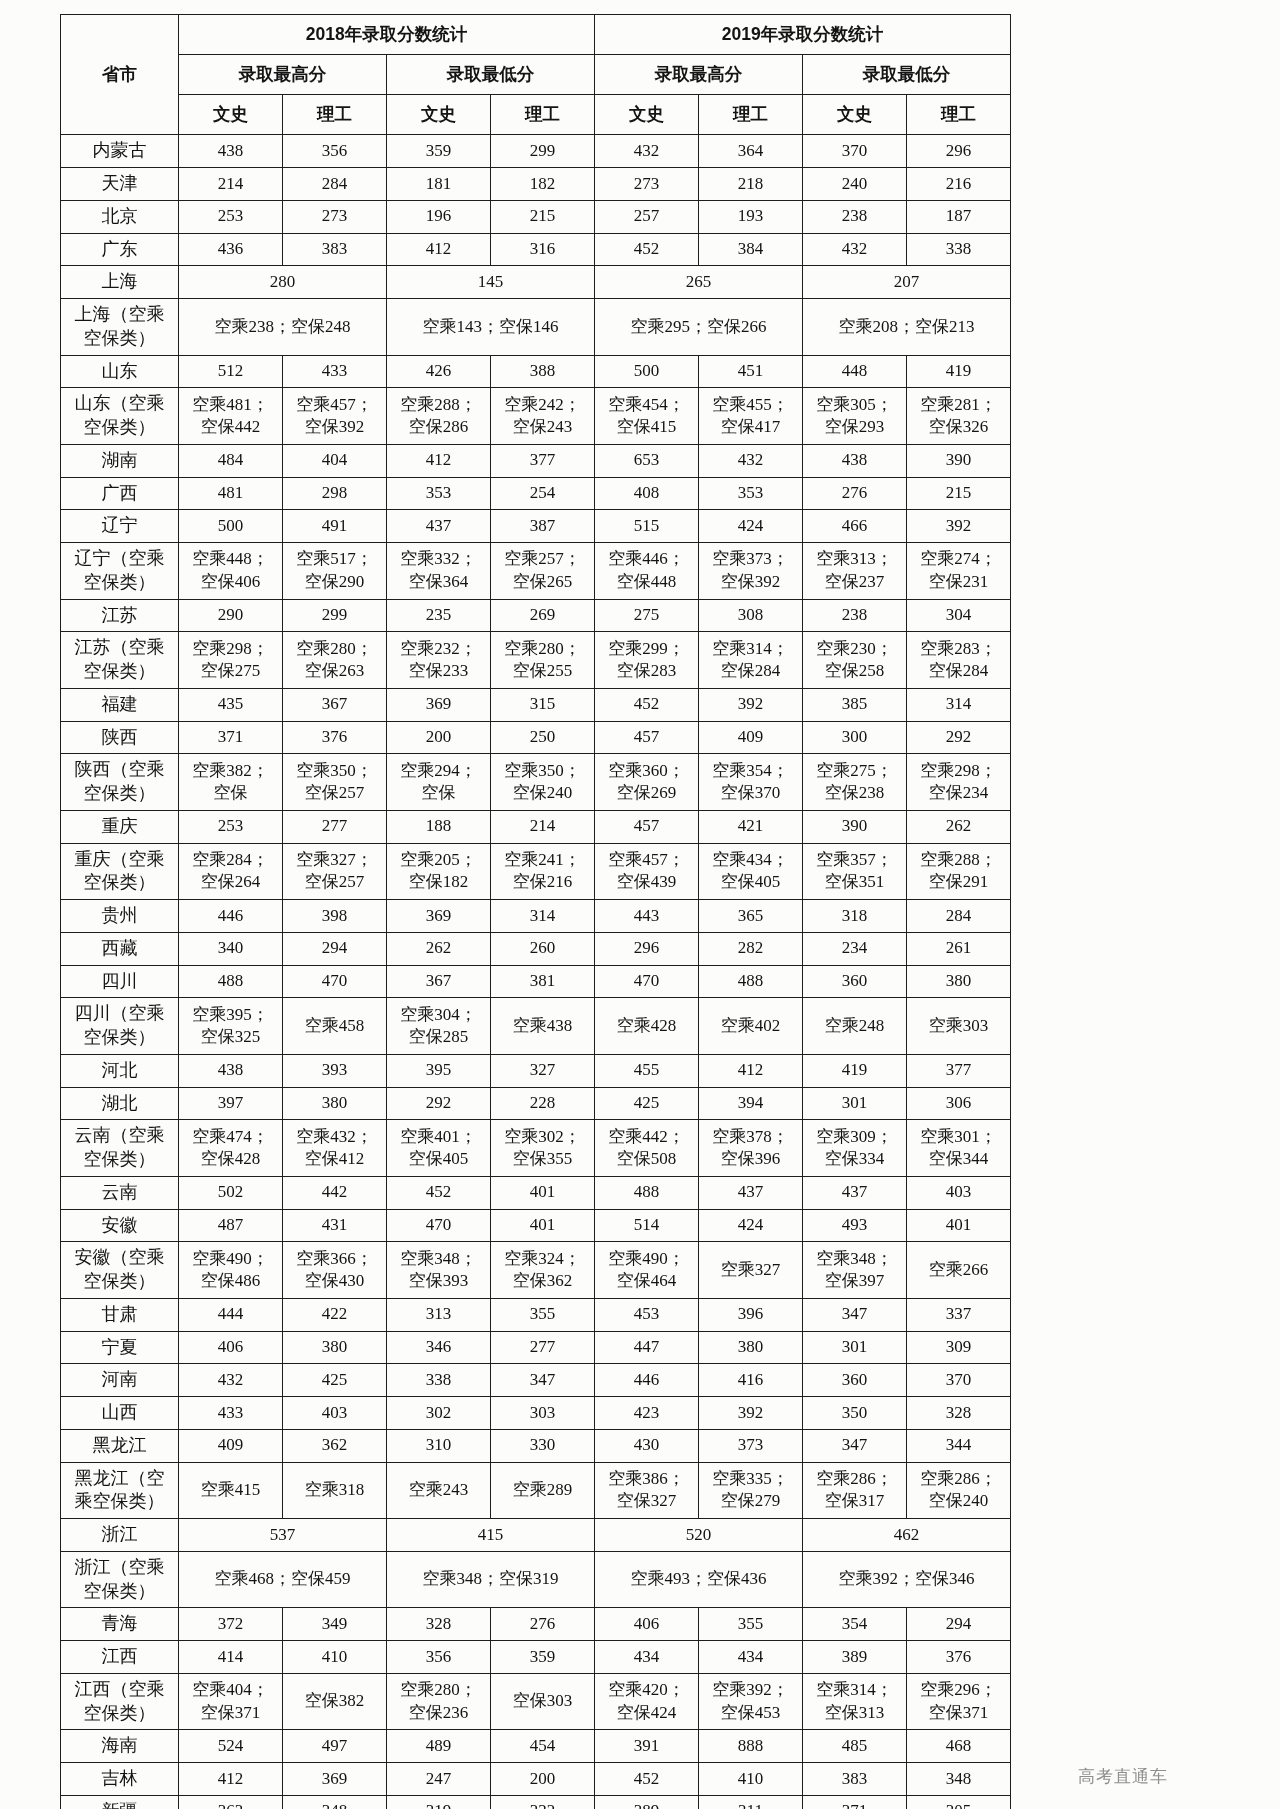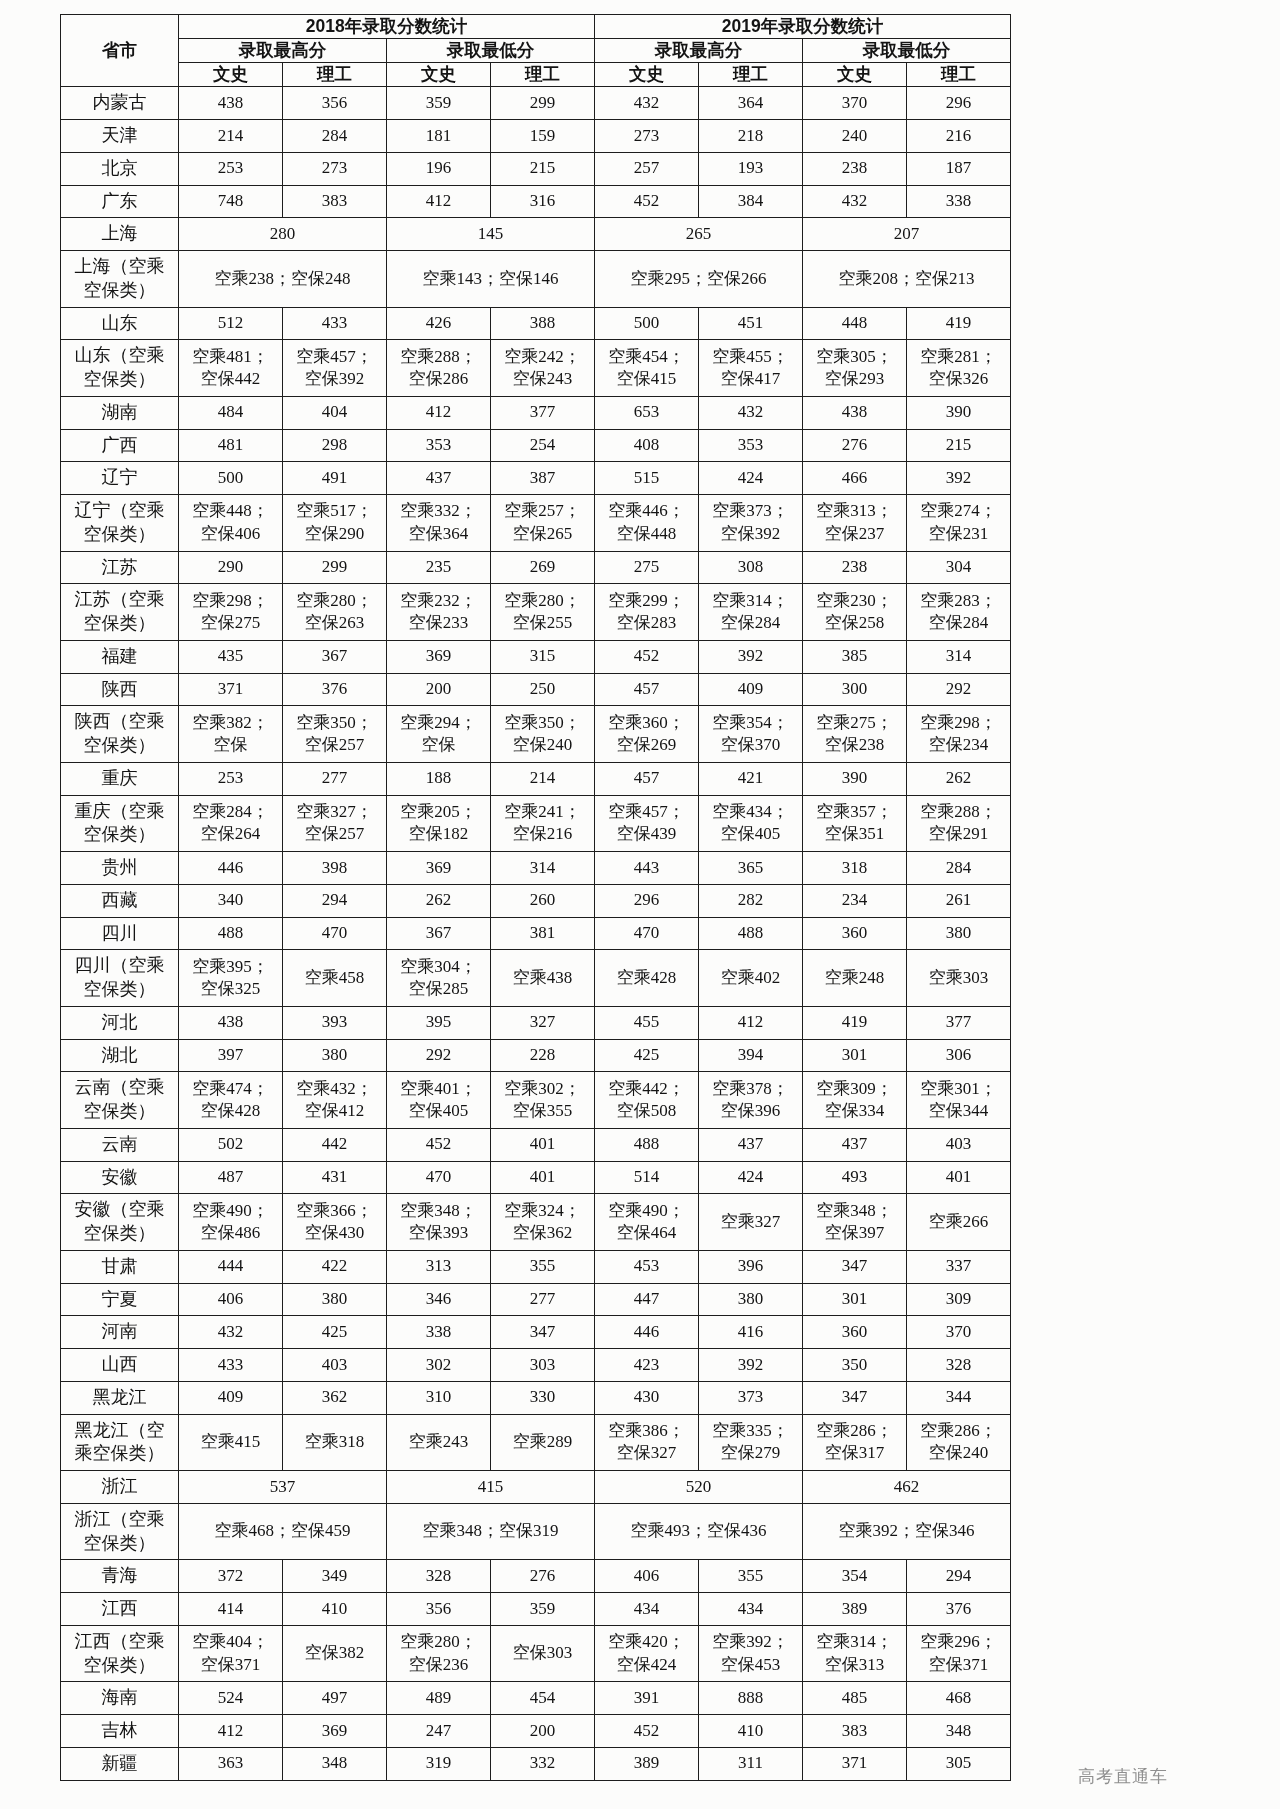--- a/index.html
+++ b/index.html
@@ -29,21 +29,21 @@
     padding: 4px 2px;
     font-size: 17px;
     line-height: 1.32;
     white-space: pre-line;
     overflow: hidden;
   }
   .score-table thead th {
     font-family: "Liberation Sans", "DejaVu Sans", sans-serif;
     font-weight: bold;
     font-size: 17.5px;
-    padding: 0 2px;
+    padding: 8px 2px;
   }
   .score-table td.province {
     font-family: "Liberation Sans", "DejaVu Sans", sans-serif;
     font-size: 18px;
     padding: 4px 3px;
   }
   .watermark {
     position: absolute;
     right: 112px;
     top: 1765px;
@@ -102,40 +102,40 @@
           <td>432</td>
           <td>364</td>
           <td>370</td>
           <td>296</td>
         </tr>
         <tr>
           <td class="province">天津</td>
           <td>214</td>
           <td>284</td>
           <td>181</td>
-          <td>159</td>
+          <td>182</td>
           <td>273</td>
           <td>218</td>
           <td>240</td>
           <td>216</td>
         </tr>
         <tr>
           <td class="province">北京</td>
           <td>253</td>
           <td>273</td>
           <td>196</td>
           <td>215</td>
           <td>257</td>
           <td>193</td>
           <td>238</td>
           <td>187</td>
         </tr>
         <tr>
           <td class="province">广东</td>
-          <td>748</td>
+          <td>436</td>
           <td>383</td>
           <td>412</td>
           <td>316</td>
           <td>452</td>
           <td>384</td>
           <td>432</td>
           <td>338</td>
         </tr>
         <tr>
           <td class="province">上海</td>

